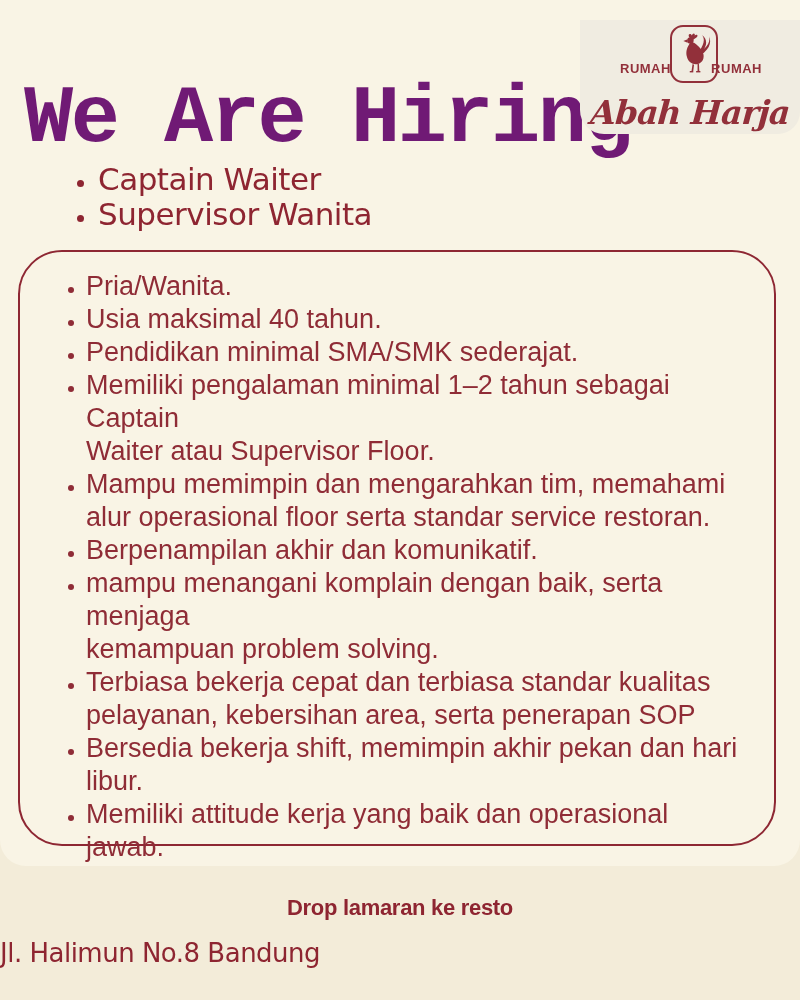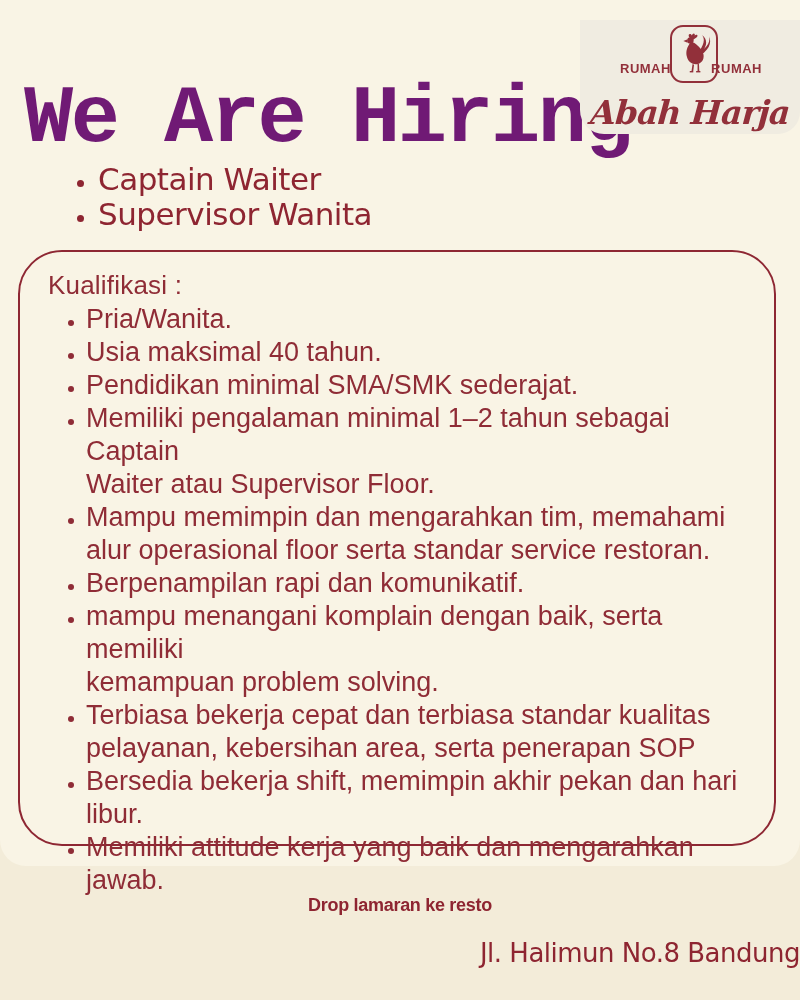--- a/index.html
+++ b/index.html
@@ -64,24 +64,24 @@
   }
   ul.qual{
     margin:1px 0 0 0;padding:0 0 0 38px;list-style:disc;
     font-size:27px;line-height:33px;color:#8f2c36;
   }
   ul.qual li{white-space:pre-line;}
   ul.qual li::marker{color:#8f2c36;font-size:19px;}
   
   .footer-line1{
     position:absolute;left:0;right:0;top:895px;text-align:center;
-    font-weight:bold;font-size:18px;letter-spacing:-.3px;color:#8e2531;
+    font-weight:bold;font-size:22px;letter-spacing:-.3px;color:#8e2531;
   }
   .footer-line2{
-    position:absolute;left:0;right:0;top:938px;text-align:right;
+    position:absolute;left:0;right:0;top:938px;text-align:left;
     font-family:"DejaVu Sans",sans-serif;
     font-size:26px;letter-spacing:-.5px;color:#8e2531;
   }
 </style>
 </head>
 <body>
 
 <div class="card"></div>
 
 <h1 class="title">We Are Hiring</h1>
@@ -115,34 +115,33 @@
   <span class="logo-word right">RUMAH</span>
   <div class="brand-script">Abah Harja</div>
 </div>
 
 <ul class="positions">
     <li>Captain Waiter</li>
     <li>Supervisor Wanita</li>
   </ul>
 
 <div class="qual-box">
-  <div class="qual-heading">Kualifikasi :</div>
   <ul class="qual">
       <li>Pria/Wanita.</li>
       <li>Usia maksimal 40 tahun.</li>
       <li>Pendidikan minimal SMA/SMK sederajat.</li>
       <li>Memiliki pengalaman minimal 1–2 tahun sebagai Captain
 Waiter atau Supervisor Floor.</li>
       <li>Mampu memimpin dan mengarahkan tim, memahami
 alur operasional floor serta standar service restoran.</li>
-      <li>Berpenampilan rapi dan komunikatif.</li>
-      <li>mampu menangani komplain dengan baik, serta memiliki
+      <li>Berpenampilan akhir dan komunikatif.</li>
+      <li>mampu menangani komplain dengan baik, serta menjaga
 kemampuan problem solving.</li>
       <li>Terbiasa bekerja cepat dan terbiasa standar kualitas
 pelayanan, kebersihan area, serta penerapan SOP</li>
       <li>Bersedia bekerja shift, memimpin akhir pekan dan hari
 libur.</li>
-      <li>Memiliki attitude kerja yang baik dan mengarahkan jawab.</li>
+      <li>Memiliki attitude kerja yang baik dan operasional jawab.</li>
     </ul>
 </div>
 
 <div class="footer-line1">Drop lamaran ke resto</div>
 <div class="footer-line2">Jl. Halimun No.8 Bandung</div>
 
 </body></html>

